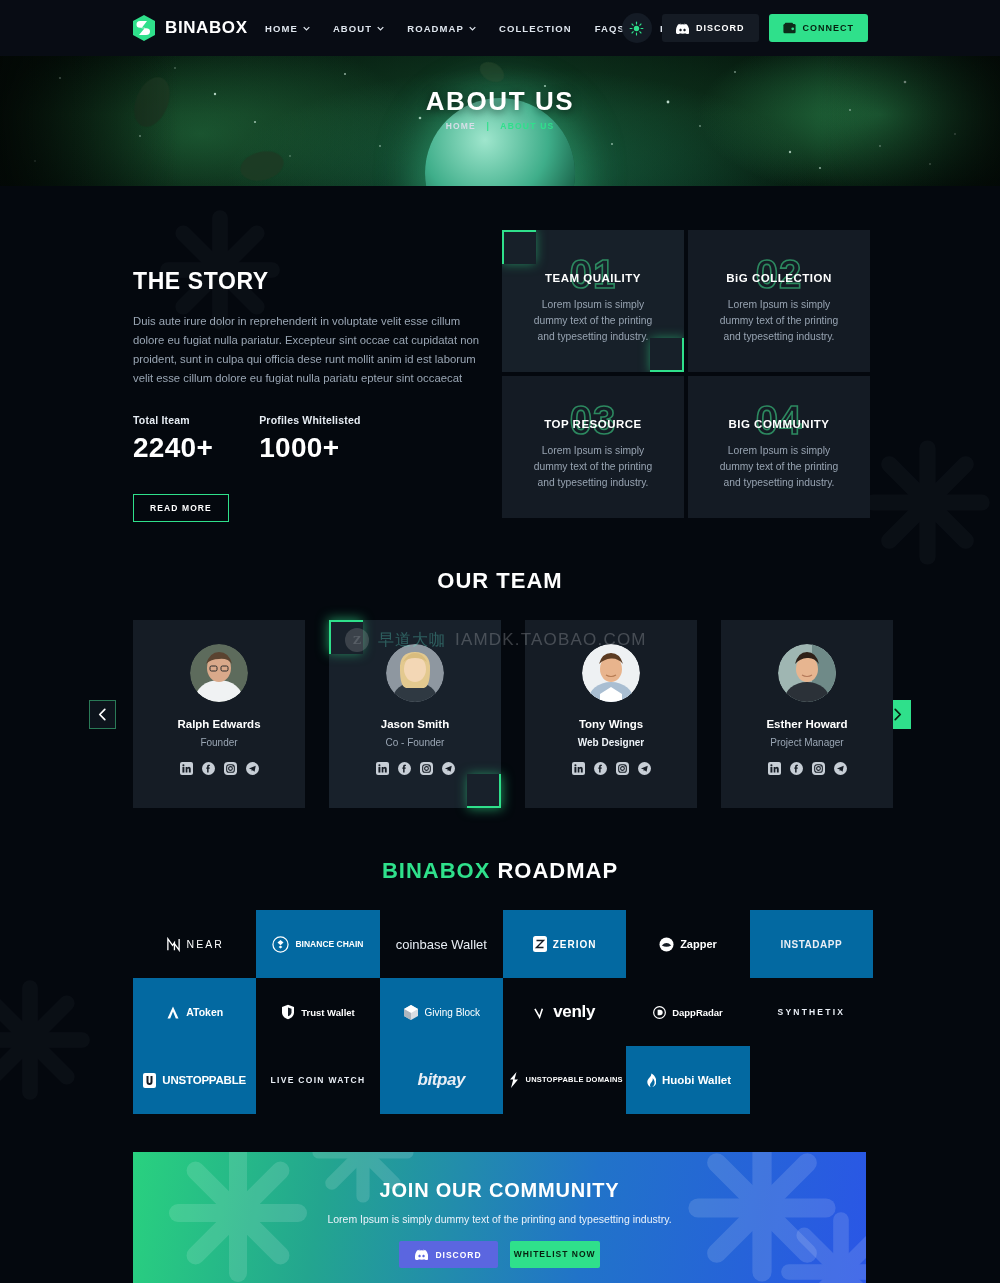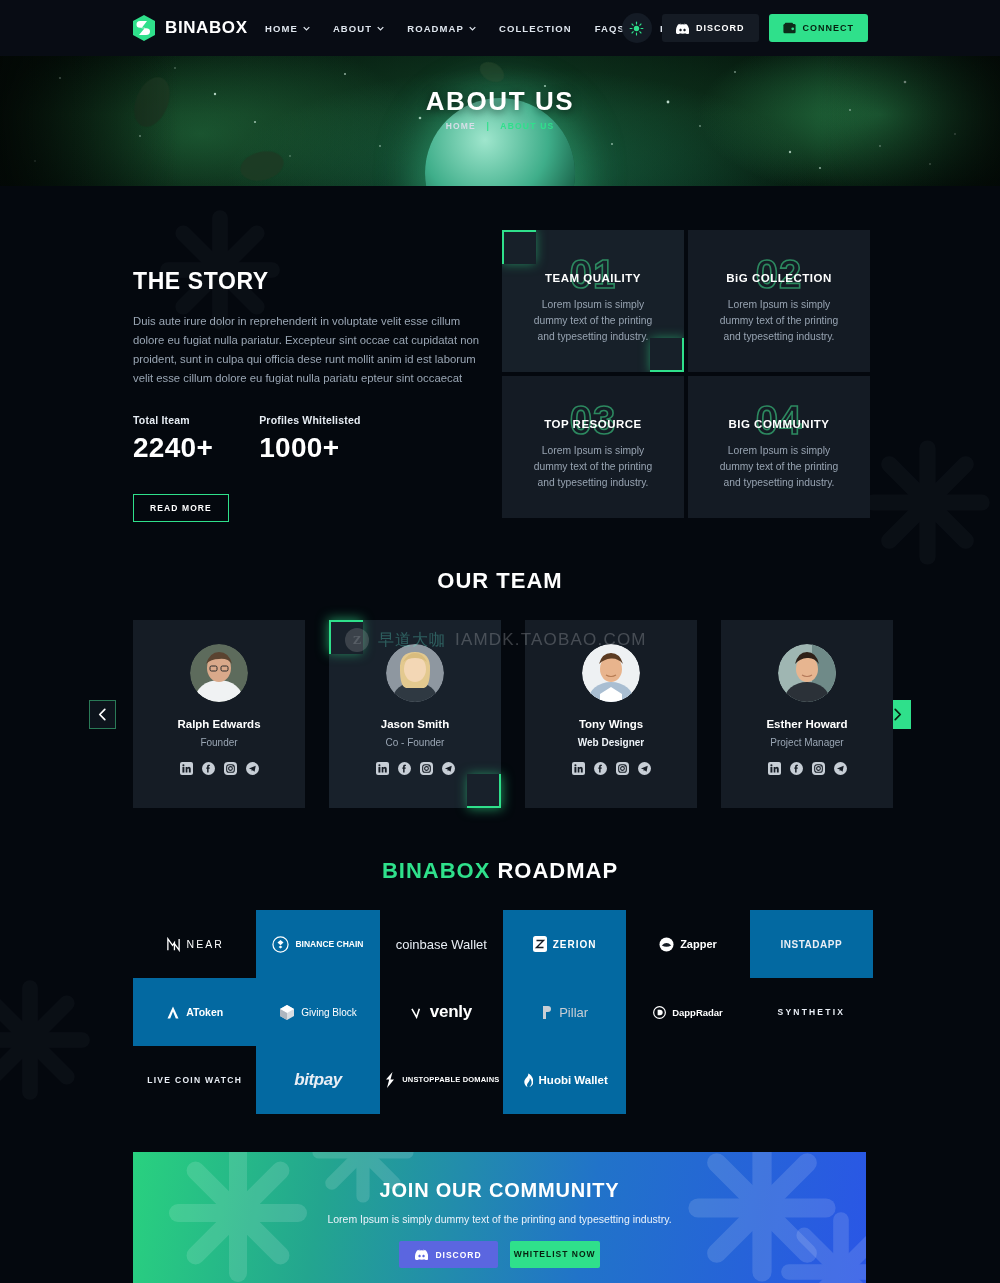--- a/index.html
+++ b/index.html
@@ -589,58 +589,68 @@
   </div>
 
   <div class="ptile sh">
     <div class="plogo">
       <svg width="14" height="15" viewBox="0 0 14 15">
           <path d="M7 1.5 12.5 13.5H9.8L7 6.5 4.2 13.5H1.5Z" fill="#fff"></path>
         </svg>
       <span style="font-size:10.5px;font-weight:bold">AToken</span>
     </div>
   </div>
+  <div class="ptile">
+    <div class="plogo">
+      <svg width="14" height="16" viewBox="0 0 14 16">
+          <path d="M7 .8 13 3v5.5c0 4-3.5 6-6 6.7-2.5-.7-6-2.7-6-6.7V3Z" fill="#fff"></path>
+          <path d="M7 3.5 10.5 4.8v3.4c0 2.3-2 3.5-3.5 4Z" fill="#151c25"></path>
+        </svg>
+      <span style="font-size:9.5px;font-weight:bold">Trust Wallet</span>
+    </div>
+  </div>
   <div class="ptile sh">
     <div class="plogo">
       <svg width="16" height="17" viewBox="0 0 16 17">
           <path d="M8 1 15 5v7l-7 4-7-4V5Z" fill="#d9dde2"></path>
           <path d="M8 1 15 5 8 9 1 5Z" fill="#fff"></path>
           <path d="M8 9v7l-7-4V5Z" fill="#aeb6bf"></path>
         </svg>
       <span style="font-size:10px">Giving Block</span>
     </div>
   </div>
   <div class="ptile">
     <div class="plogo">
       <svg width="13" height="13" viewBox="0 0 14 14">
           <path d="M1 3 6 12 9 3" stroke="#fff" stroke-width="1.7" fill="none"></path>
         </svg>
       <span style="font-size:17px;font-weight:bold;letter-spacing:-.3px">venly</span>
     </div>
   </div>
-  <div class="ptile sh">
-    <div class="plogo">
-      <svg width="12" height="15" viewBox="0 0 12 15">
-          <path d="M2 1h5a3 3 0 0 1 0 6H5v7H2Z" fill="#c9ced5"></path>
-        </svg>
-      <span style="font-size:13px;color:#c9ced5">Pillar</span>
-    </div>
-  </div>
   <div class="ptile">
     <div class="plogo">
       <svg width="13" height="13" viewBox="0 0 14 14">
           <circle cx="7" cy="7" r="6.3" fill="none" stroke="#fff" stroke-width="1.3"></circle>
           <path d="M5 4h2.4a3 3 0 0 1 0 6H5Z" fill="#fff"></path>
         </svg>
       <span style="font-size:9.5px;font-weight:bold">DappRadar</span>
     </div>
   </div>
 
   <div class="ptile">
     <span style="font-size:8.5px;font-weight:bold;letter-spacing:2.2px">SYNTHETIX</span>
+  </div>
+  <div class="ptile sh">
+    <div class="plogo">
+      <svg width="13" height="15" viewBox="0 0 13 15">
+          <rect width="13" height="15" rx="2" fill="#fff"></rect>
+          <path d="M3.5 3v6a3 3 0 0 0 6 0V3H7.5v6a1 1 0 0 1-2 0V3Z" fill="#151c25"></path>
+        </svg>
+      <span style="font-size:11.5px;font-weight:bold;letter-spacing:-.2px">UNSTOPPABLE</span>
+    </div>
   </div>
   <div class="ptile">
     <span style="font-size:8.5px;font-weight:bold;letter-spacing:1.3px">LIVE COIN WATCH</span>
   </div>
   <div class="ptile sh">
     <span style="font-size:17px;font-weight:bold;font-style:italic;letter-spacing:-.4px">bitpay</span>
   </div>
   <div class="ptile">
     <div class="plogo">
       <svg width="13" height="16" viewBox="0 0 13 16">

